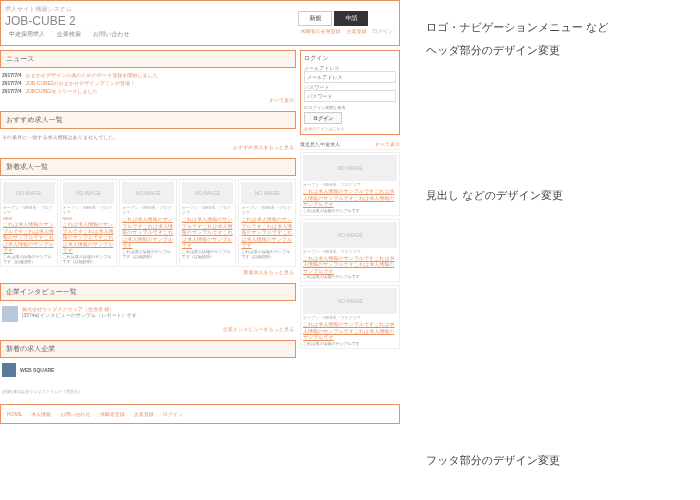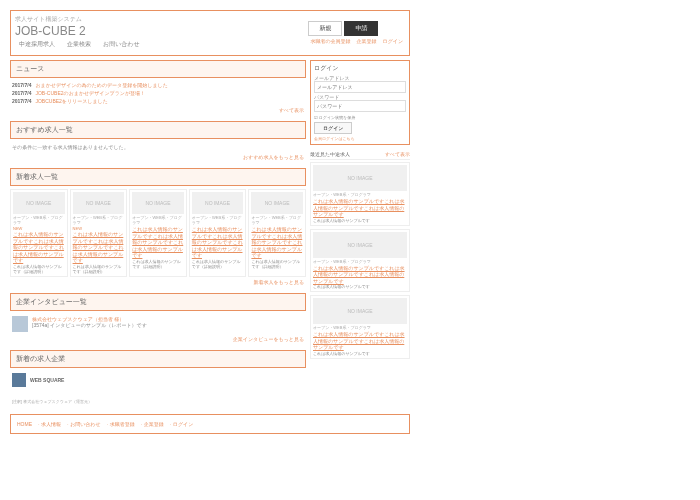--- a/index.html
+++ b/index.html
@@ -1,17 +1,17 @@
 <!DOCTYPE html>
 <html><head>
 <meta charset="utf-8">
 <style>
 *{margin:0;padding:0;box-sizing:border-box}
 body{font-family:sans-serif;font-size:7px;background:#fff;width:700px;height:500px;position:relative;color:#333}
-.wrap{display:flex;gap:26px;padding:10px}
+.wrap{display:flex;gap:26px;}
 .page{width:400px;position:relative}
 .annot{width:240px;padding-top:20px}
 .annot div{color:#444;font-size:11px;margin-bottom:8px}
 .hdr{border:1px solid #e89060;padding:4px;margin-bottom:4px;display:flex;justify-content:space-between;align-items:center}
 .logo{font-size:12px;color:#888;font-weight:300}
 .logo small{font-size:6px;display:block;color:#aaa}
 .btns{display:flex;gap:2px}
 .btns span{padding:2px 10px;border:1px solid #ccc;font-size:6px;background:#fff}
 .btns span.dark{background:#333;color:#fff;border-color:#333}
 .nav{display:flex;gap:12px;font-size:6px;color:#888;padding:2px 4px}
@@ -202,13 +202,19 @@
 <span>HOME</span>·
 <span>求人情報</span>·
 <span>お問い合わせ</span>·
 <span>求職者登録</span>·
 <span>企業登録</span>·
 <span>ログイン</span>
 </div>
 
 </div>
 
+<div class="annot">
+<div>ロゴ・ナビゲーションメニュー など</div>
+<div>ヘッダ部分のデザイン変更</div>
+<div style="margin-top:130px">見出し などのデザイン変更</div>
+<div style="margin-top:250px">フッタ部分のデザイン変更</div>
+</div>
 </div>
 
 </body></html>

